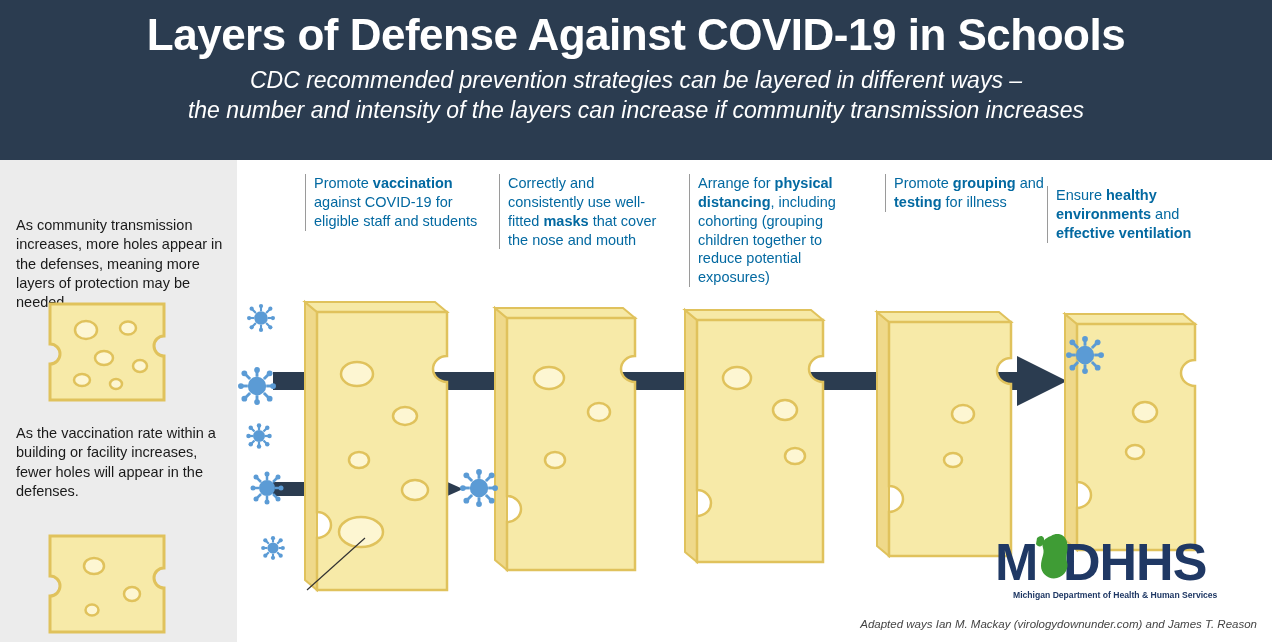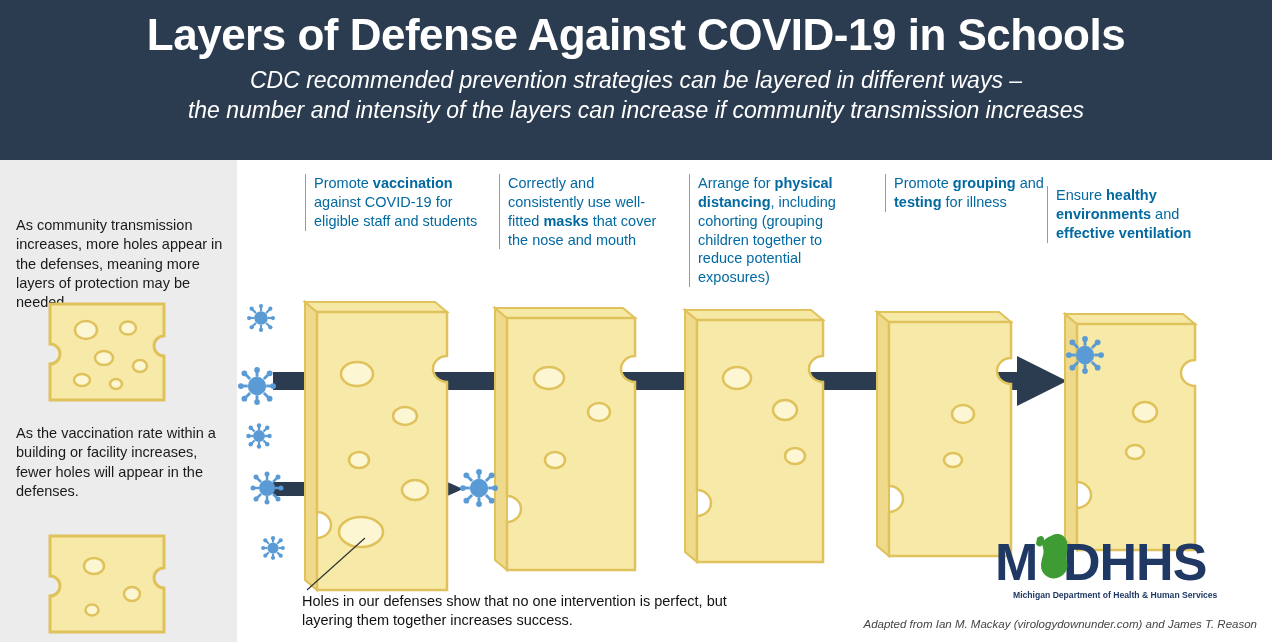--- a/index.html
+++ b/index.html
@@ -339,22 +339,21 @@
           <circle cx="-11" cy="-11" r="2.5"></circle>
             <circle cx="11" cy="11" r="2.5"></circle>
           <circle cx="-11" cy="11" r="2.5"></circle>
             <circle cx="11" cy="-11" r="2.5"></circle>
         </g>
       </g>
 
       <line x1="70" y1="430" x2="128" y2="378" stroke="#333" stroke-width="1.2"></line>
     </svg>
 
-    <div class="annot">Holes in our defenses show that no one intervention is perfect, but layering them together increases success.</div>
-    <div class="credit">Adapted from Ian M. Mackay (virologydownunder.com) and James T. Reason</div>
+    <div class="credit">Adapted ways Ian M. Mackay (virologydownunder.com) and James T. Reason</div>
 
     <div class="logo">
       <svg width="260" height="82" viewBox="0 0 260 82" class="nosel">
         <text x="0" y="50" font-family="Liberation Sans, sans-serif" font-size="52" font-weight="bold" fill="#1f3864" letter-spacing="-1">M</text>
         <text x="68" y="50" font-family="Liberation Sans, sans-serif" font-size="52" font-weight="bold" fill="#1f3864" letter-spacing="-1">DHHS</text>
 
         <g transform="translate(40,2)">
           <path d="M16,4 C22,0 30,2 32,10 C34,18 30,24 32,30 C34,36 30,44 22,46 C14,48 6,42 6,34
                    C6,26 10,22 8,16 C6,10 10,6 16,4 Z" fill="#3f9c35"></path>
           <path d="M2,6 C6,2 10,4 9,10 C8,15 3,16 1,12 Z" fill="#3f9c35"></path>

